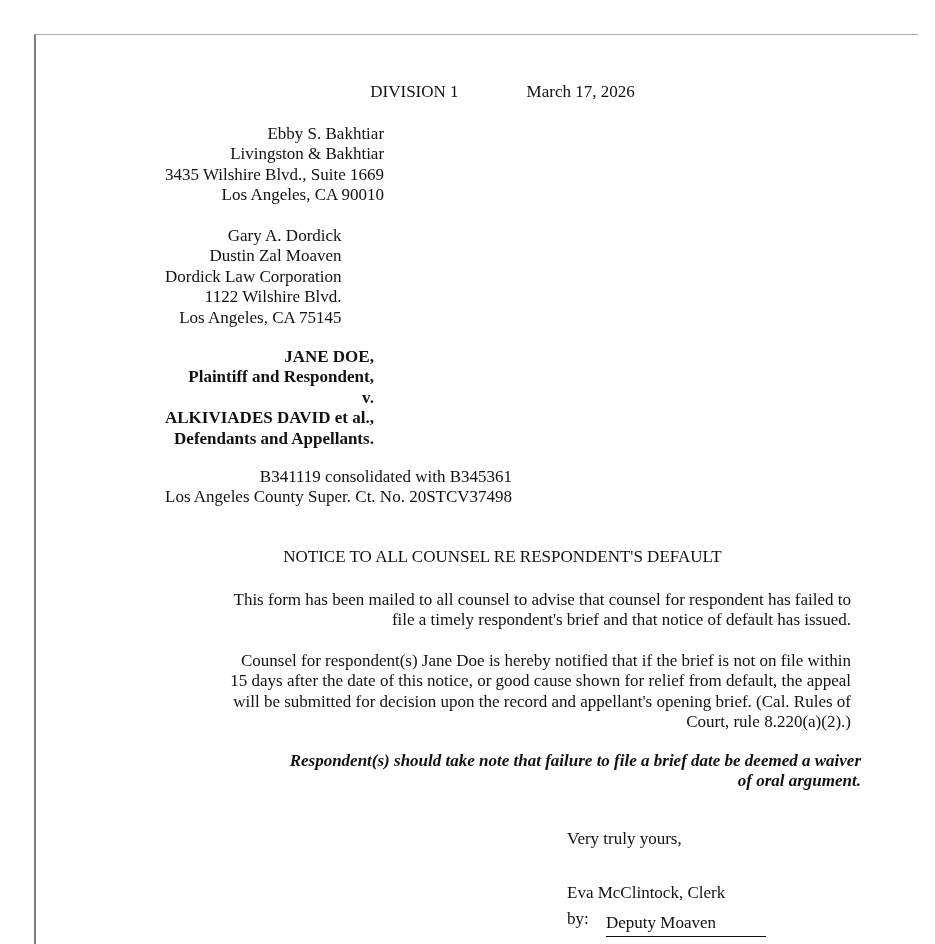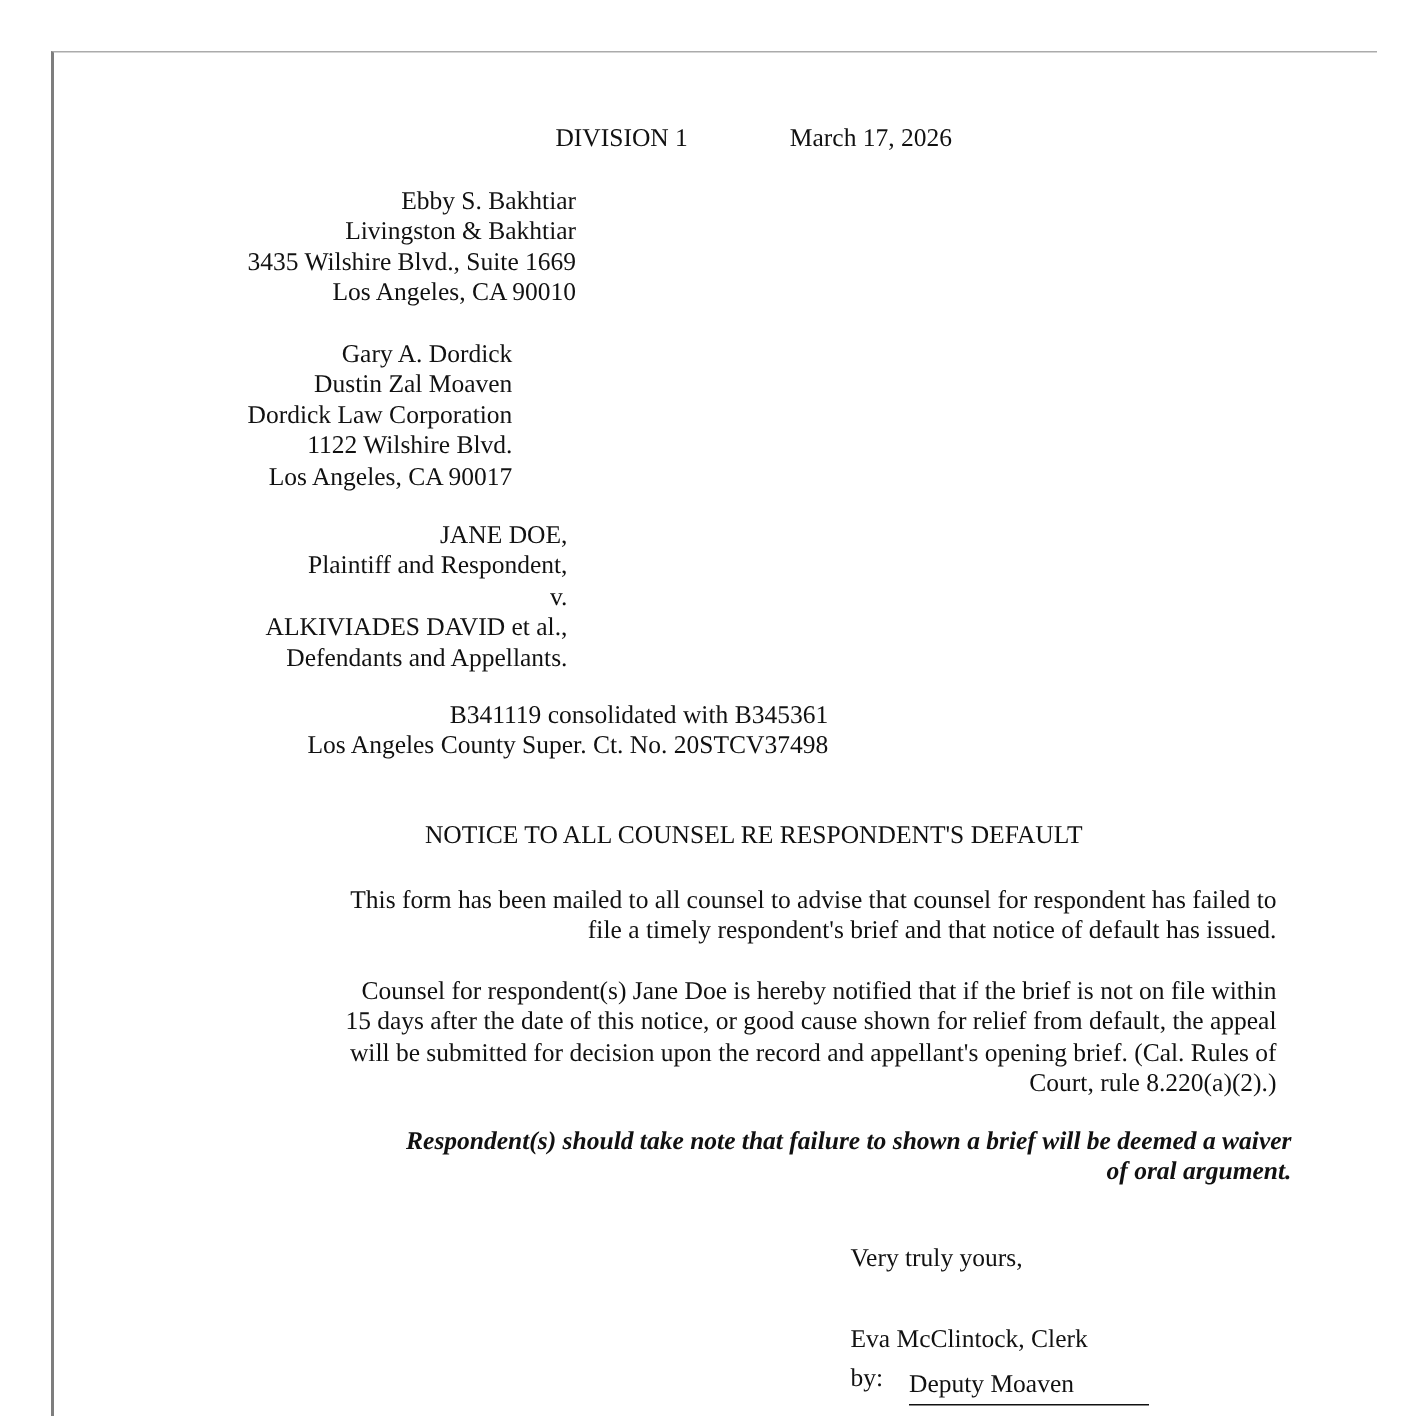--- a/index.html
+++ b/index.html
@@ -52,42 +52,42 @@
 
   <div class="abs pre" style="top: 72px; left: 112px;">Ebby S. Bakhtiar
 Livingston &amp; Bakhtiar
 3435 Wilshire Blvd., Suite 1669
 Los Angeles, CA 90010</div>
 
   <div class="abs pre" style="top: 174px; left: 112px;">Gary A. Dordick
 Dustin Zal Moaven
 Dordick Law Corporation
 1122 Wilshire Blvd.
-Los Angeles, CA 90017</div>
+Los Angeles, CA 75145</div>
 
-  <div class="abs pre" style="top: 295px; left: 124px;">JANE DOE,
+  <div class="abs pre" style="top: 295px; left: 112px; font-weight: bold;">JANE DOE,
 Plaintiff and Respondent,
 v.
 ALKIVIADES DAVID et al.,
 Defendants and Appellants.</div>
 
-  <div class="abs pre" style="top: 415px; left: 112px; margin-left: 40px;">B341119 consolidated with B345361
+  <div class="abs pre" style="top: 415px; left: 112px;">B341119 consolidated with B345361
 Los Angeles County Super. Ct. No. 20STCV37498</div>
 
   <div class="abs title" style="top: 495px;">NOTICE TO ALL COUNSEL RE RESPONDENT'S DEFAULT</div>
 
   <div class="abs pre" style="top: 538px; left: 112px; width: 720px;">This form has been mailed to all counsel to advise that counsel for respondent has failed to
 file a timely respondent's brief and that notice of default has issued.</div>
 
   <div class="abs pre" style="top: 599px; left: 112px; width: 720px;">Counsel for respondent(s) Jane Doe is hereby notified that if the brief is not on file within
 15 days after the date of this notice, or good cause shown for relief from default, the appeal
 will be submitted for decision upon the record and appellant's opening brief.   (Cal. Rules of
 Court, rule 8.220(a)(2).)</div>
 
-  <div class="abs pre emphasis" style="top: 699px; left: 112px; width: 730px;">Respondent(s) should take note that failure to shown a brief will be deemed a waiver
+  <div class="abs pre emphasis" style="top: 699px; left: 112px; width: 730px;">Respondent(s) should take note that failure to file a brief date be deemed a waiver
 of oral argument.</div>
 
   <div class="abs" style="top: 760px; left: 497px;">
     <div>Very truly yours,</div>
     <div>Eva McClintock, Clerk</div>
   </div>
 
   <div class="abs by-row" style="top: 840px; left: 497px; align-items: center;">
     <span>by:</span>
       <span class="sig-line"></span>

